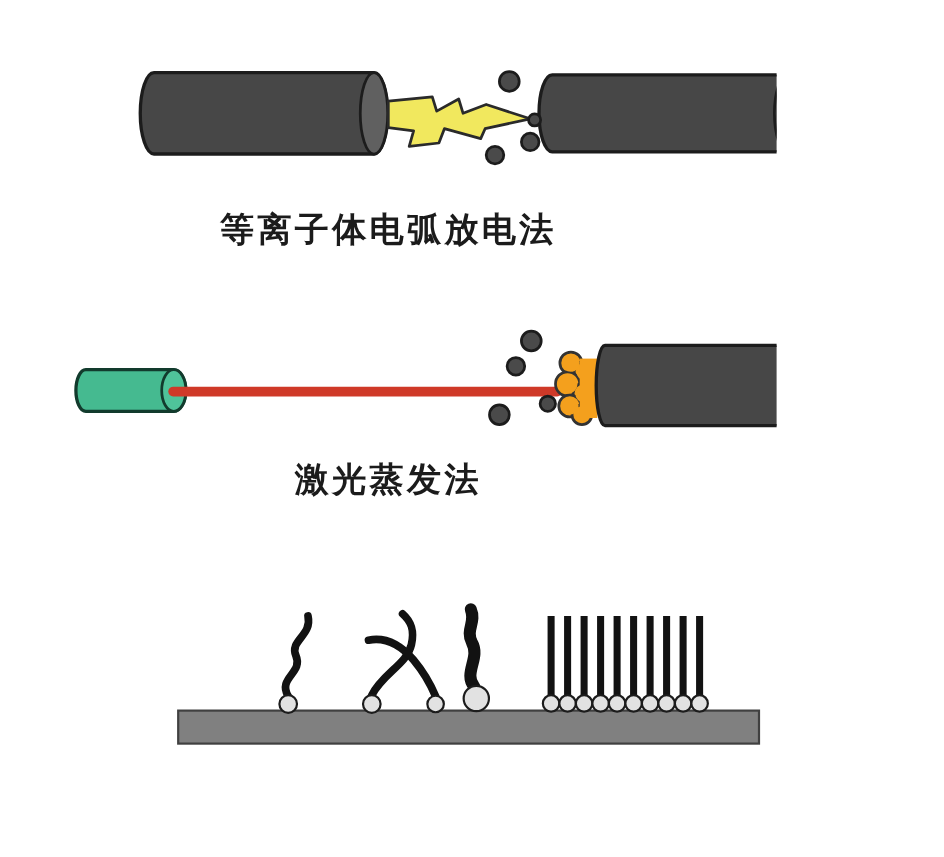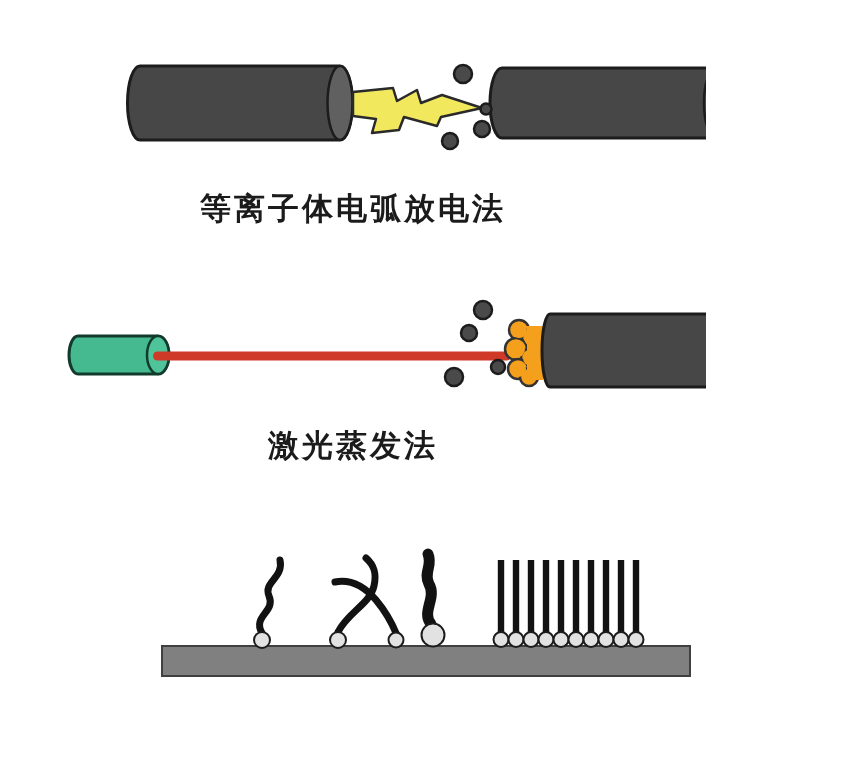--- a/index.html
+++ b/index.html
@@ -20,21 +20,21 @@
     position:absolute;left:0;width:100%;
     text-align:center;
     font-size:31px;
     font-weight:bold;
     letter-spacing:3px;
     color:var(--caption,#1b1b1b);
     font-family:"Liberation Sans","DejaVu Sans",sans-serif;
     user-select:none;
   }
   #cap-arc{top:188px;}
-  #cap-laser{top:425px;}
+  #cap-laser{top:415px;}
   #cap-cvd{top:696px;}
 
   
   .electrode{fill:var(--electrode,#474747);stroke:var(--outline,#1c1c1c);stroke-width:3;}
   .cap{fill:var(--electrode-cap,#606060);stroke:var(--outline,#1c1c1c);stroke-width:2.5;}
   .bolt{fill:var(--bolt,#f1e85e);stroke:var(--bolt-outline,#2a2a2a);stroke-width:2.5;stroke-linejoin:round;}
   .particle{fill:var(--particle,#4a4a4a);stroke:var(--outline,#1c1c1c);stroke-width:2.5;}
   .laser-body{fill:var(--laser-body,#45ba90);stroke:var(--laser-outline,#123b2d);stroke-width:3;}
   .laser-cap{fill:var(--laser-cap,#4fc39a);stroke:var(--laser-outline,#123b2d);stroke-width:2.5;}
   .beam{fill:var(--beam,#cf3928);}

